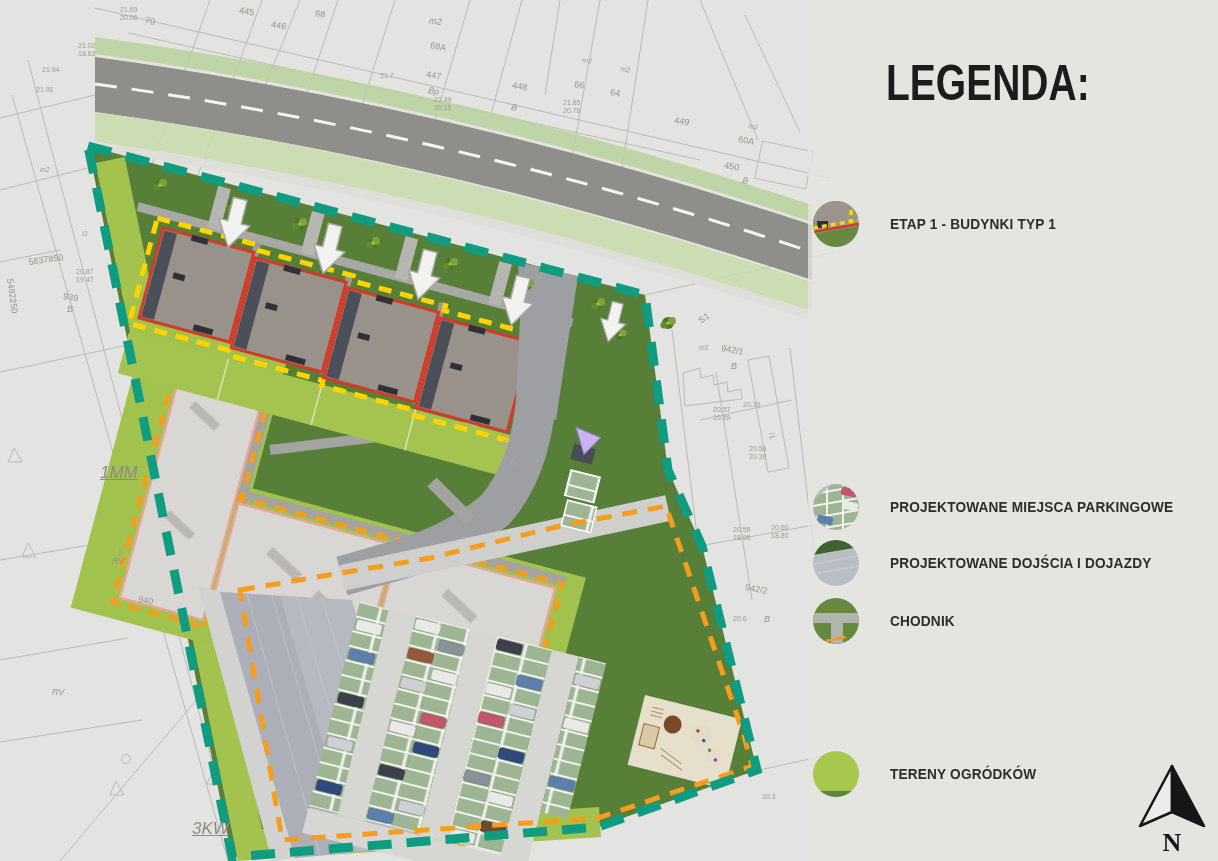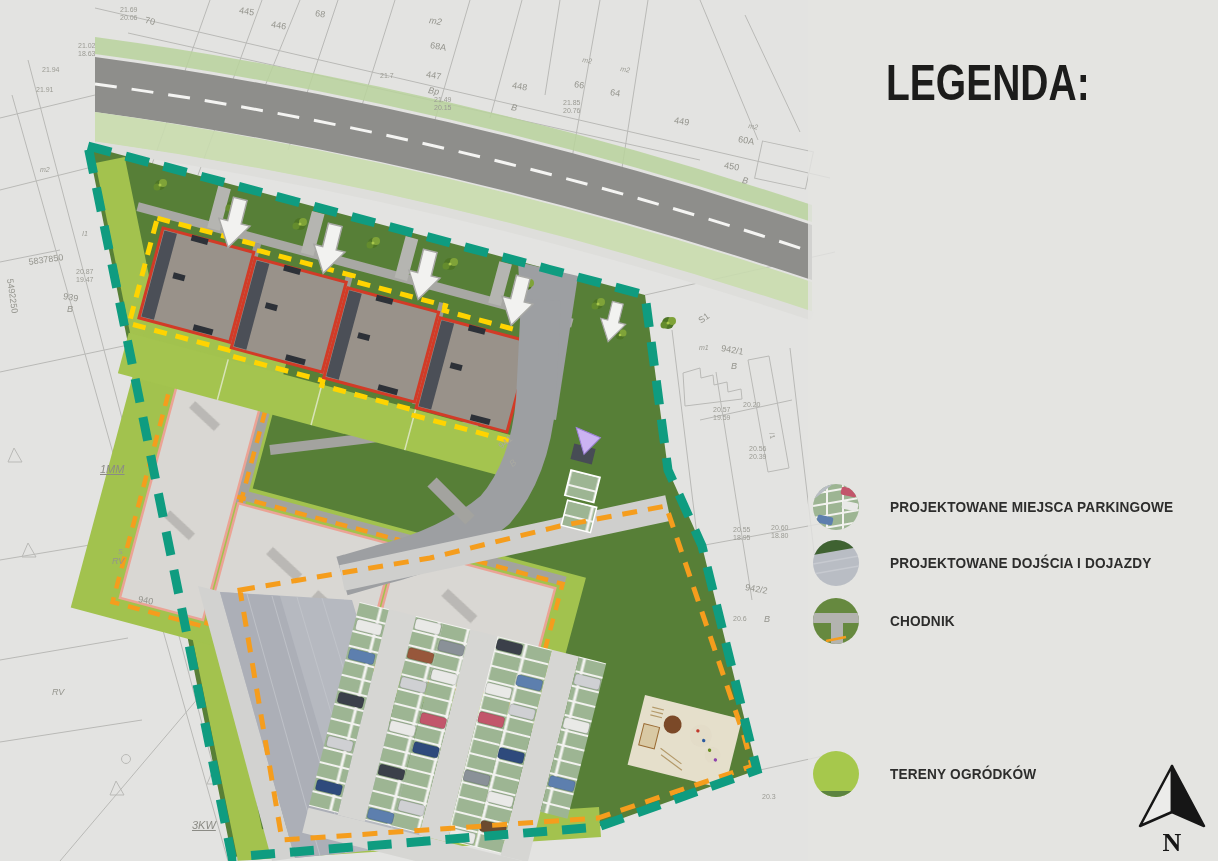--- a/index.html
+++ b/index.html
@@ -5,21 +5,21 @@
   html,body{margin:0;padding:0;}
   body{width:1218px;height:861px;position:relative;overflow:hidden;
        background:#e3e3e1;font-family:"Liberation Sans",sans-serif;}
   #canvas{position:absolute;left:0;top:0;width:1218px;height:861px;}
   svg{display:block;}
   
   .ml{position:absolute;font-size:9px;color:#94948d;white-space:nowrap;
       transform-origin:left top;line-height:1;}
   .sm{font-size:7px;color:#9b9b94;}
   .i{font-style:italic;}
-  .ul{text-decoration:underline;font-size:11px;font-style:italic;color:#8b8b85;}
+  .ul{text-decoration:underline;font-size:17px;font-style:italic;color:#8b8b85;}
   
   #legend{position:absolute;left:808px;top:0;width:410px;height:753px;}
   .lg-title{position:absolute;left:78px;top:54px;font-size:50px;font-weight:bold;
       color:#1c1c1b;letter-spacing:0px;transform:scale(.78,1);transform-origin:left top;
       white-space:nowrap;}
   .lg-item{position:absolute;left:0;height:46px;width:410px;}
   .lg-ico{position:absolute;left:5px;top:0;width:46px;height:46px;}
   .lg-label{position:absolute;left:82px;top:0;line-height:46px;font-size:15.5px;
       font-weight:bold;color:#2d2d2c;letter-spacing:.2px;transform:scale(.88,1);
       transform-origin:left center;white-space:nowrap;}
@@ -373,20 +373,39 @@
   <span class="ml sm" style="left:762px;top:793px">20.3</span>
   <span class="ml i sm" style="left:40px;top:166px">m2</span>
   <span class="ml" style="left:497px;top:444px;transform:rotate(-40deg);color:#a9a9a2">941</span>
   <span class="ml i" style="left:508px;top:462px;transform:rotate(-40deg);color:#a9a9a2">B</span>
 </div>
 
 <div id="legend">
   <div class="lg-title">LEGENDA:</div>
 
 
+  <div class="lg-item" style="top:201px">
+    <span class="lg-ico">
+      <svg width="46" height="46">
+            <defs>
+              <clipPath id="c2">
+                <circle cx="23" cy="23" r="23"></circle>
+              </clipPath>
+            </defs>
+      <g clip-path="url(#c2)">
+              <rect width="46" height="46" fill="#66893f"></rect>
+      <polygon points="0,0 46,0 46,25 0,33" fill="#9a948c"></polygon>
+      <rect x="4" y="20" width="11" height="7" fill="#2d3138"></rect>
+      <path d="M0,31 L46,23" stroke="#d23b27" stroke-width="2.5"></path>
+      <path d="M0,27 L46,19 M38,0 V20" stroke="#ffd400" stroke-width="3.5" stroke-dasharray="5 4" fill="none"></path>
+            </g>
+          </svg>
+    </span>
+    <span class="lg-label">ETAP 1 - BUDYNKI TYP 1</span>
+  </div>
 
 
 
 
 
   <div class="lg-item" style="top:484px">
     <span class="lg-ico">
       <svg width="46" height="46">
             <defs>
               <clipPath id="c7">

